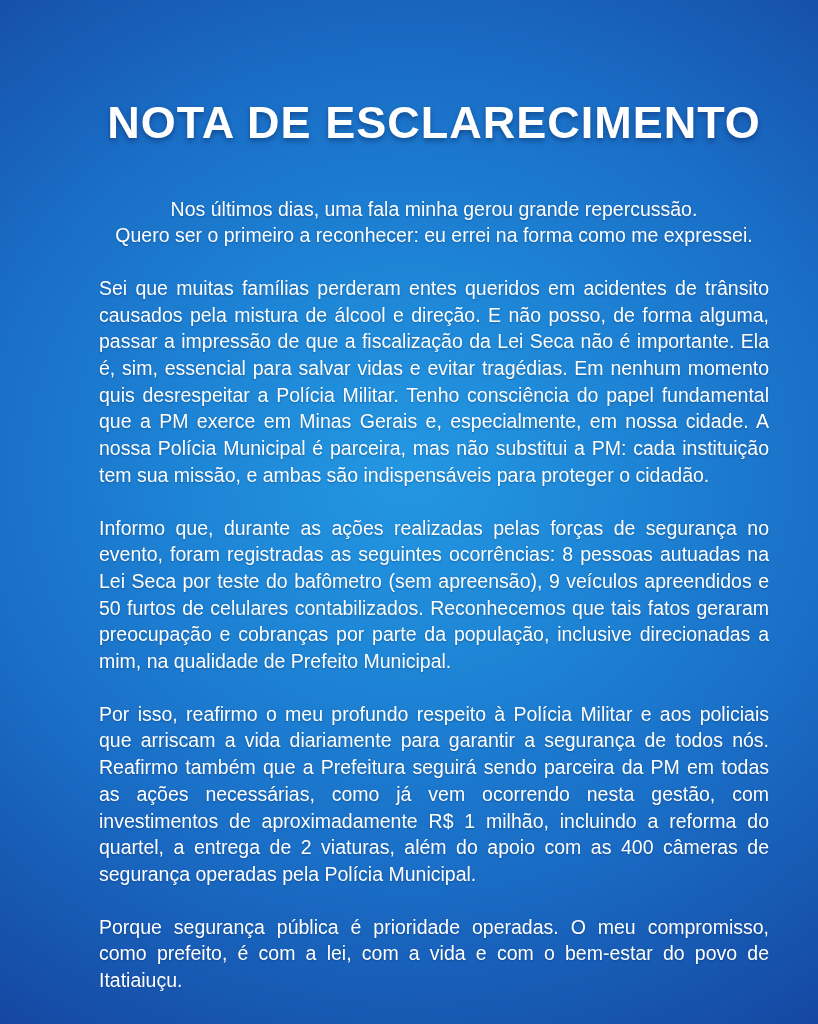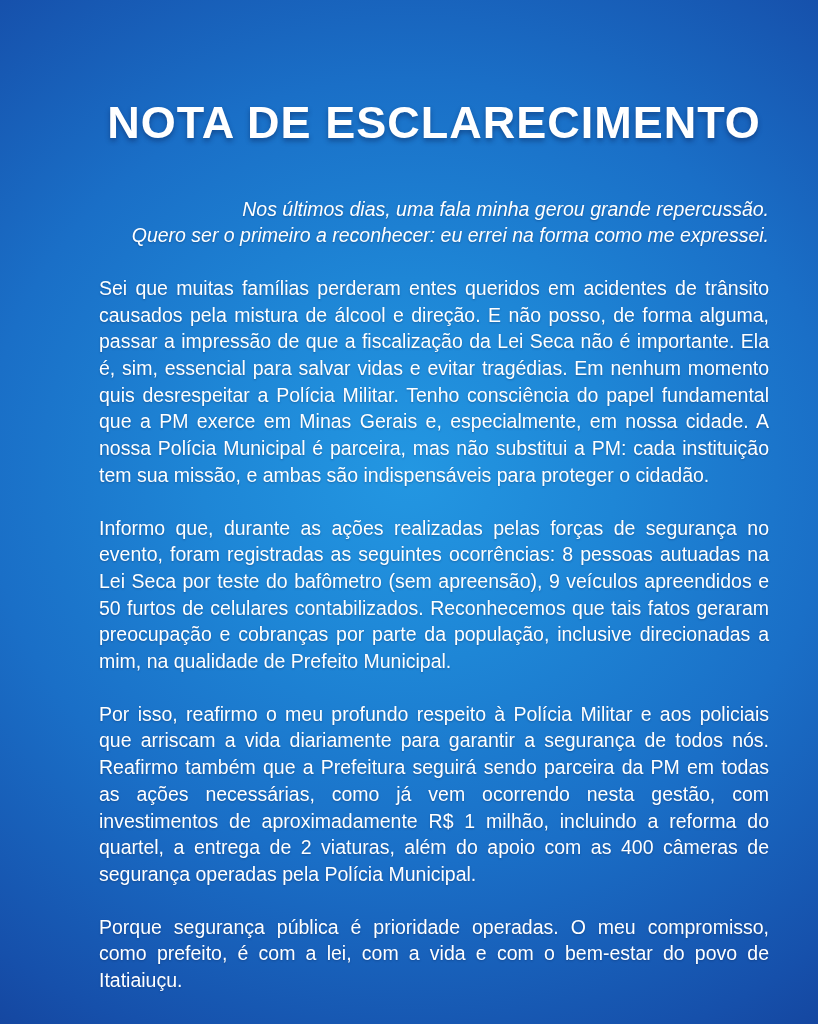--- a/index.html
+++ b/index.html
@@ -44,22 +44,21 @@
     margin: 26px 0 0 0;
     font-size: 19.5px;
     line-height: 1.37;
     font-weight: 500;
     text-align: justify;
     white-space: pre-line;
     color: #ffffff;
     text-shadow: 0 1px 2px rgba(8, 34, 84, 0.35);
   }
   .body-text p.intro {
-    text-align: right;
-    font-style: italic;
+    text-align: center;
   }
   .signature {
     margin-top: 27px;
     font-size: 19.5px;
     line-height: 1.37;
     text-shadow: 0 1px 2px rgba(8, 34, 84, 0.35);
   }
   .signature .sig-name {
     font-weight: 700;
     letter-spacing: 0.3px;

